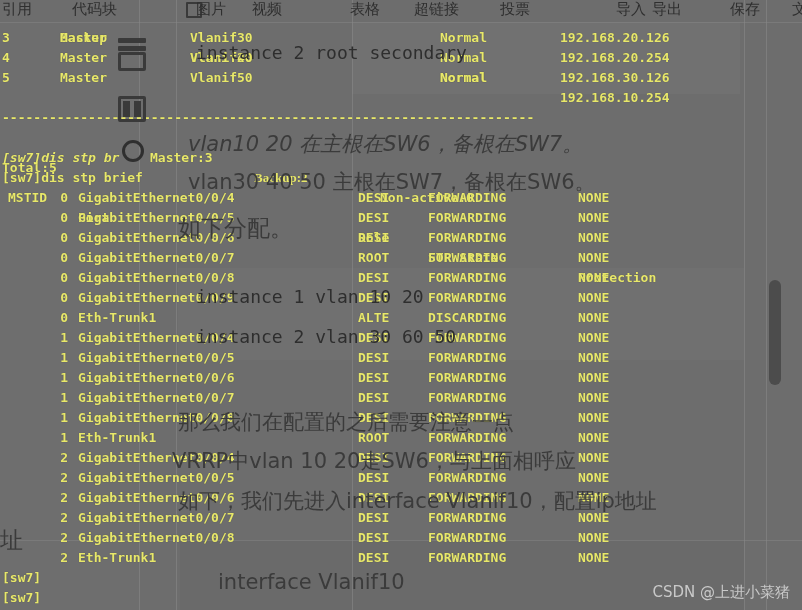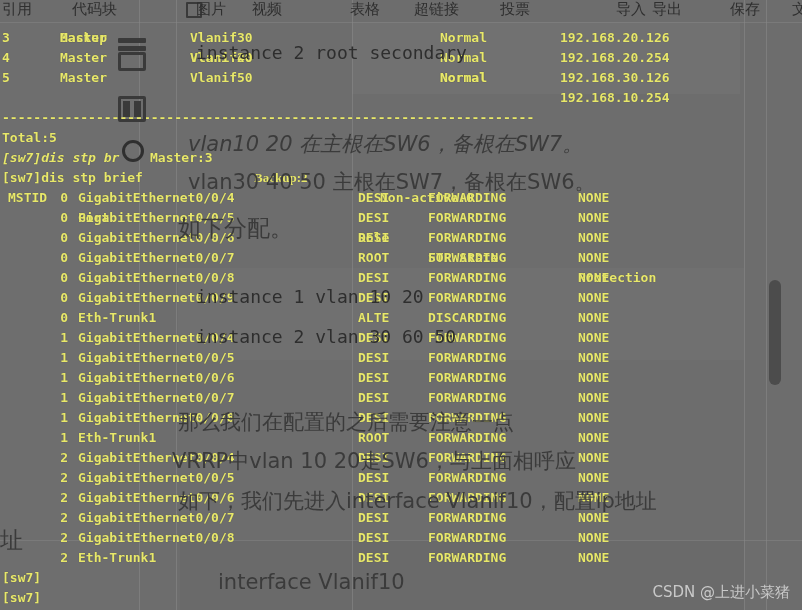--- a/index.html
+++ b/index.html
@@ -52,21 +52,21 @@
   .plain   { position: absolute; left: 2px; }
   .sep     { position: absolute; left: 2px; }
 
   .hdr { position: absolute; }
   .h-mstid { left: 8px; }
   .h-port  { left: 78px; }
   .h-role  { left: 358px; }
   .h-state { left: 428px; }
   .h-prot  { left: 578px; }
 
-  .sum-total { position: absolute; left: 2px; }
+  .sum-total { position: absolute; left: 2px; margin-top: 30px; }
   .sum-master{ position: absolute; left: 150px; }
   .sum-backup{ position: absolute; left: 254px; font-family: Liberation Serif, serif; }
   .sum-nonact{ position: absolute; left: 380px; }
 
   
   #toolbar {
     position: absolute; left: 0; top: 0; width: 802px; height: 22px;
     color: #2f2f2f;
     font-size: 15px;
     font-family: "DejaVu Sans", sans-serif;

